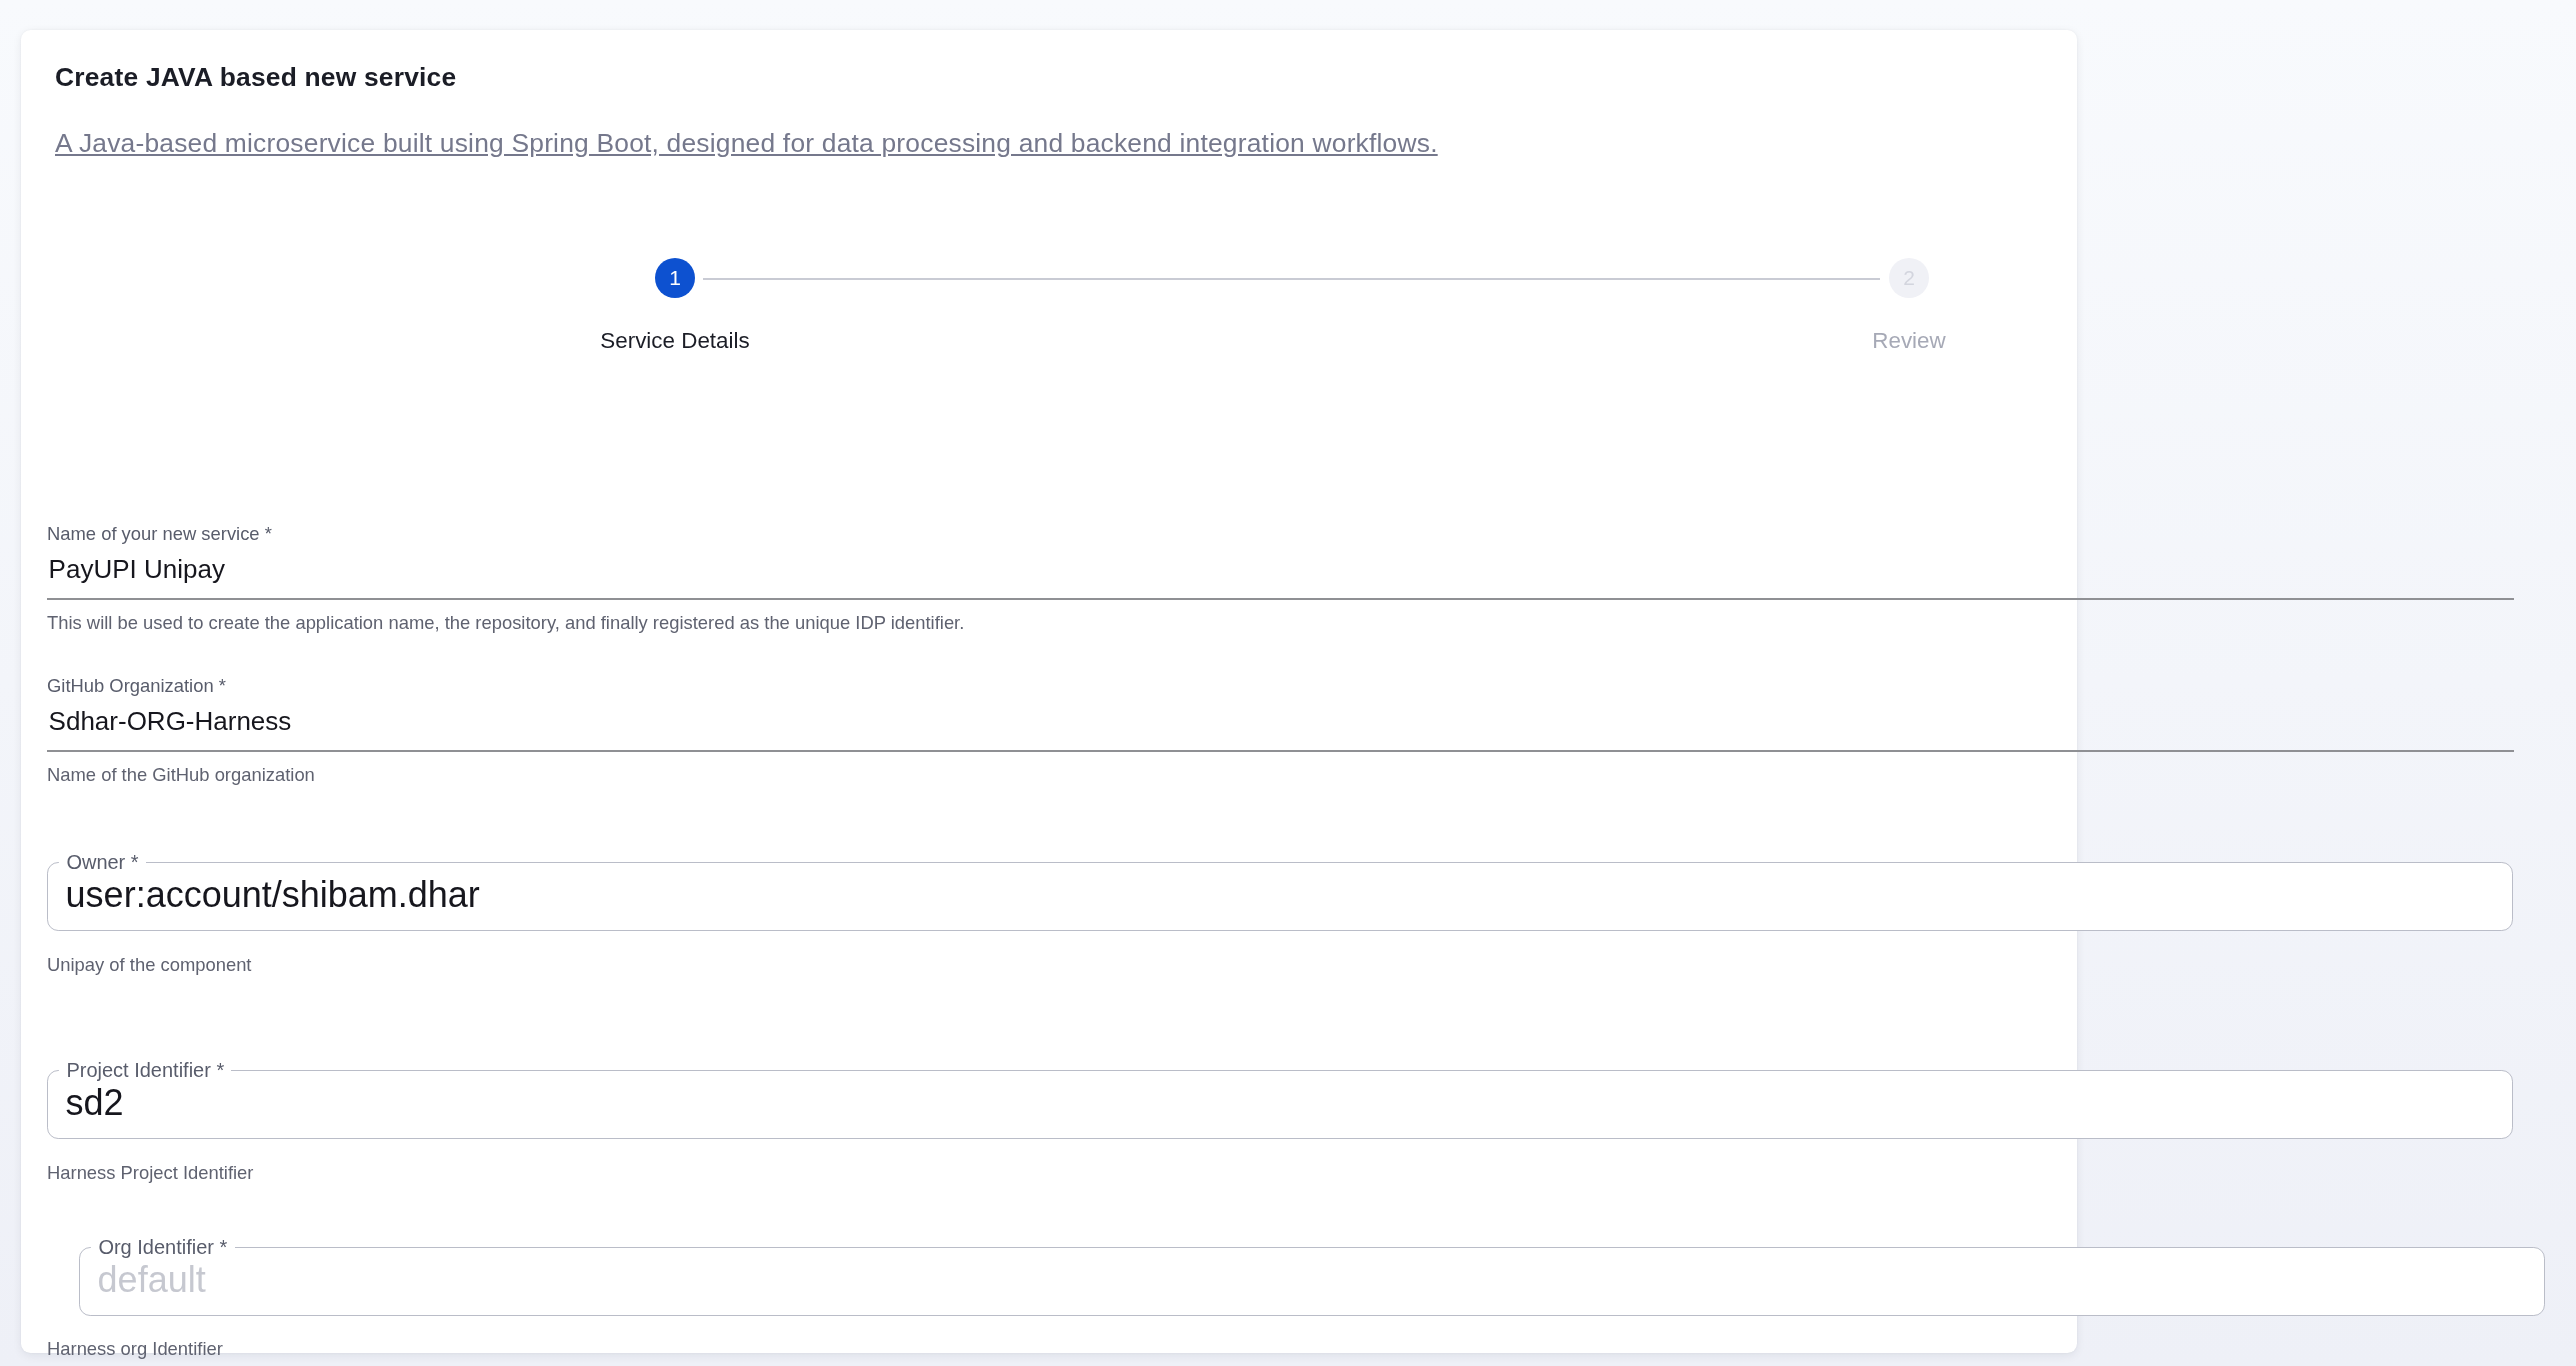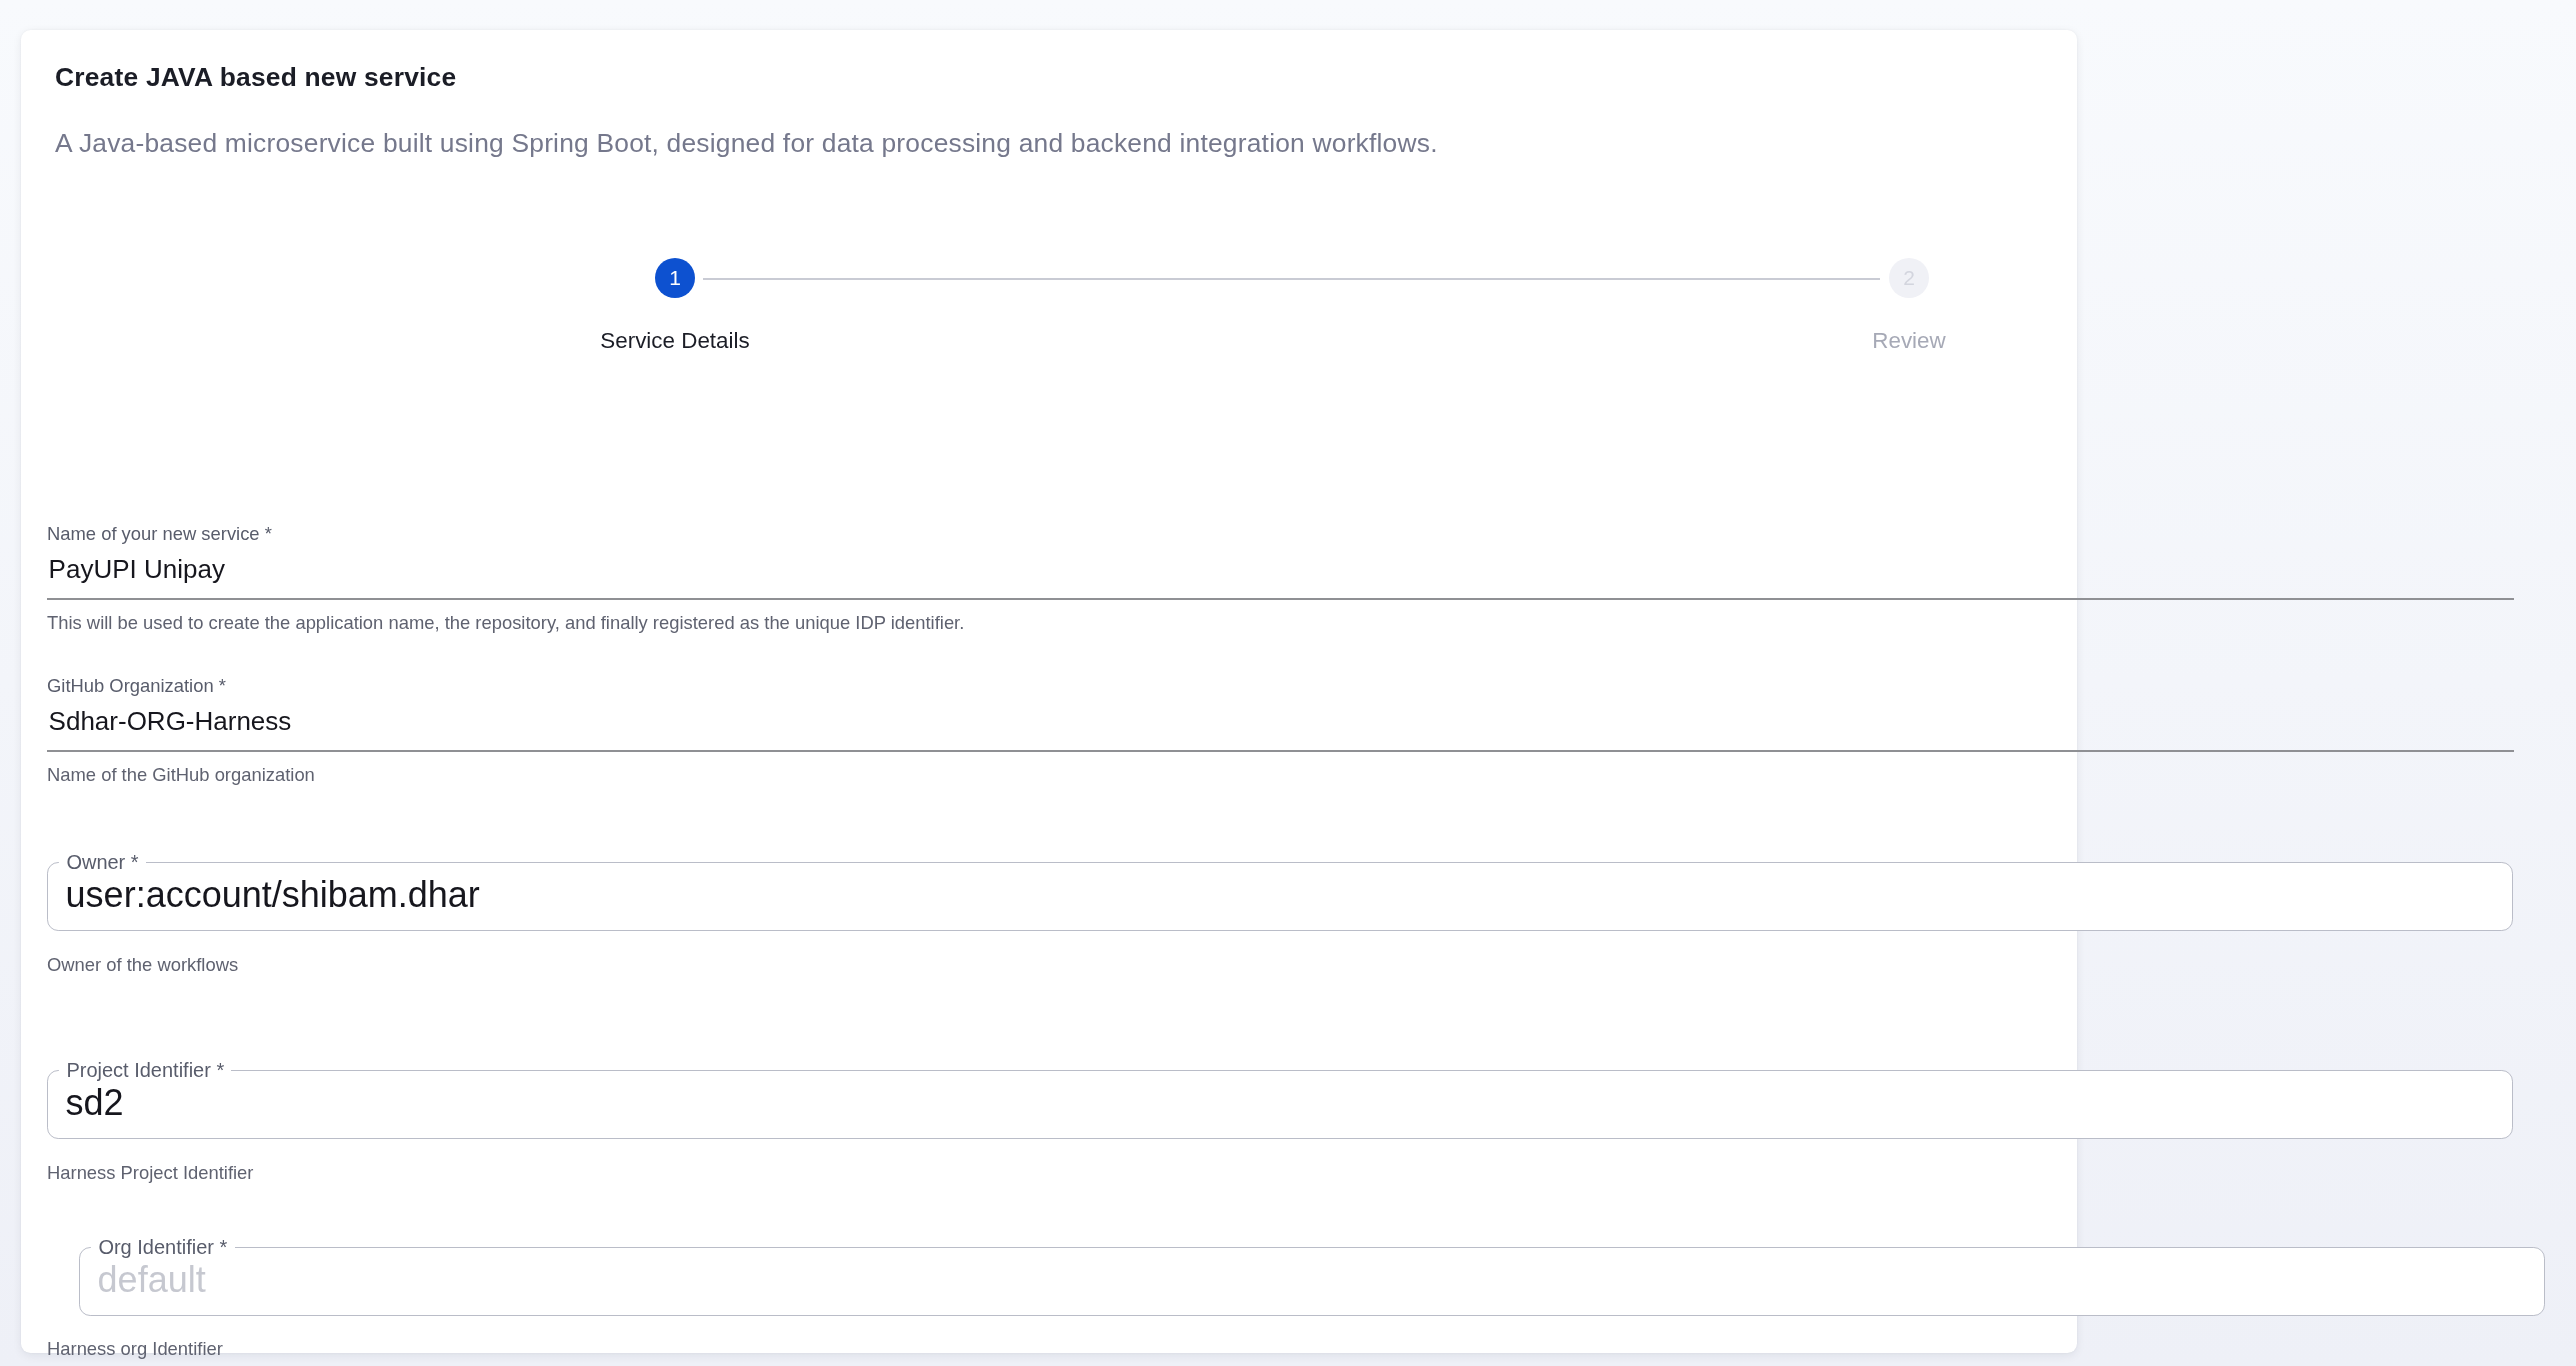--- a/index.html
+++ b/index.html
@@ -31,20 +31,21 @@
     letter-spacing: 0.2px;
   }
   .desc {
     position: absolute;
     left: 34px;
     top: 98px;
     font-size: 26.4px;
     font-weight: 400;
     color: #75788c;
     letter-spacing: 0.2px;
+    text-decoration: underline;
   }
   
   .step-circle {
     position: absolute;
     width: 40px;
     height: 40px;
     border-radius: 50%;
     display: flex;
     align-items: center;
     justify-content: center;
@@ -173,21 +174,21 @@
   <div class="field f1">
     <div class="f-label">Name of your new service *</div>
     <input class="std-input" type="text" value="PayUPI Unipay" style="">
     <div class="helper std-helper">This will be used to create the application name, the repository, and finally registered as the unique IDP identifier.</div>
   </div>
 
   <div class="outlined-box owner-box">
     <span class="o-label">Owner *</span>
     <input class="o-input" type="text" value="user:account/shibam.dhar" style="">
   </div>
-  <div class="helper o-helper owner-helper">Owner of the workflows</div>
+  <div class="helper o-helper owner-helper">Unipay of the component</div>
 
   <div class="outlined-box project-box">
     <span class="o-label">Project Identifier *</span>
     <input class="o-input" type="text" value="sd2" style="">
   </div>
   <div class="helper o-helper project-helper">Harness Project Identifier</div>
 
   <div class="outlined-box org-box">
     <span class="o-label">Org Identifier *</span>
     <input class="o-input" type="text" placeholder="default" style="">

